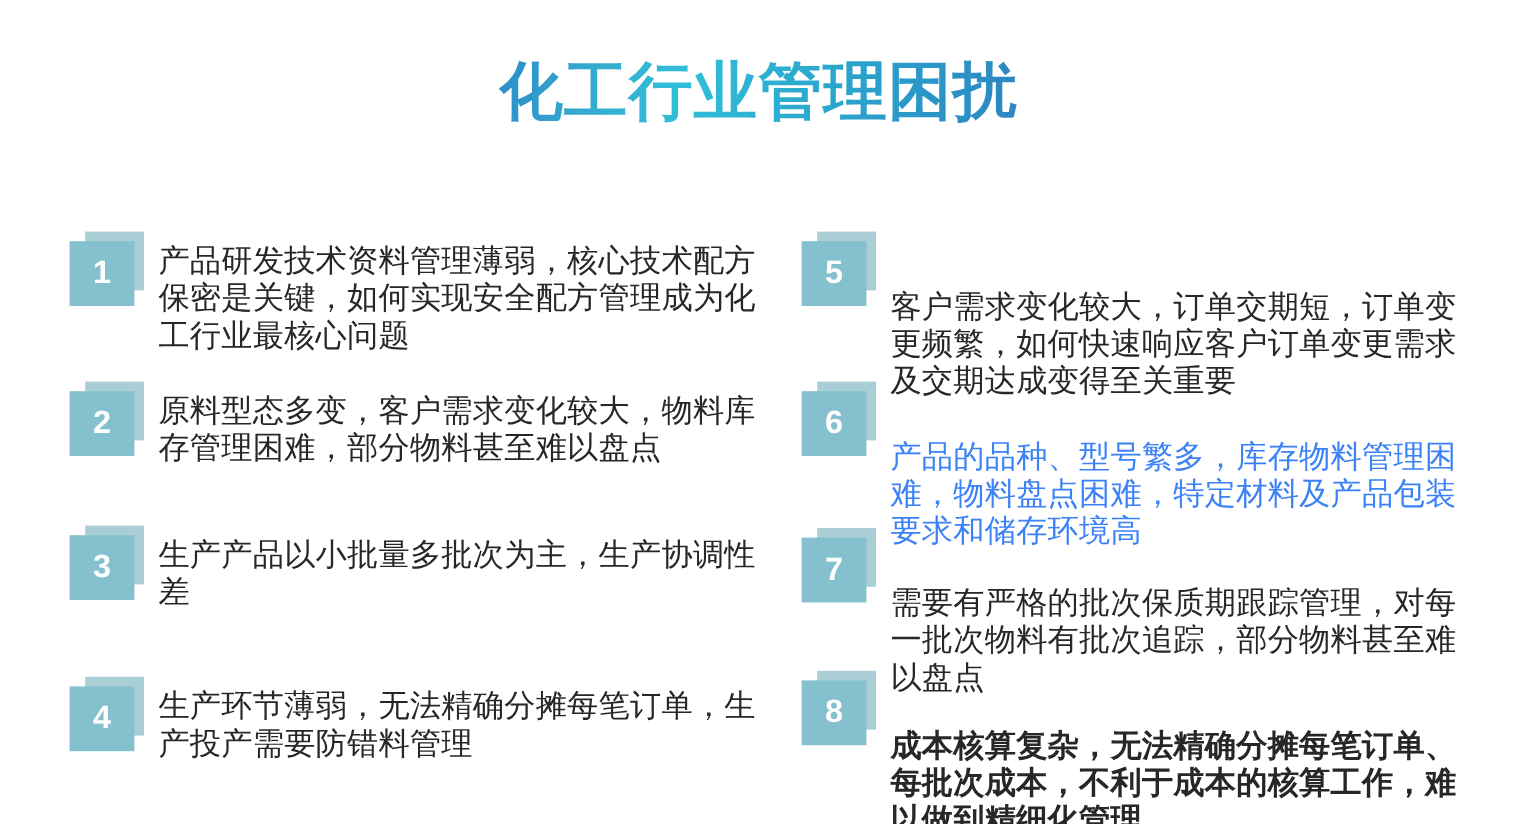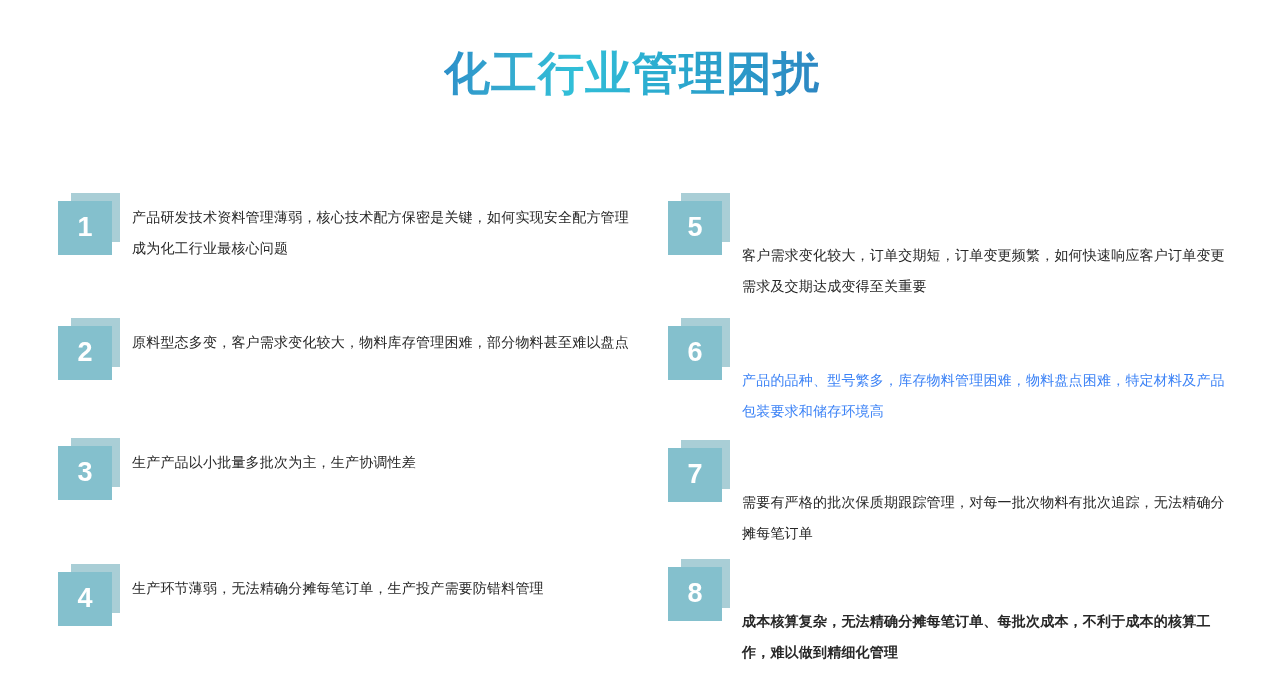--- a/index.html
+++ b/index.html
@@ -17,21 +17,21 @@
 
   
   #title-wrap {
     position:absolute;
     left:0; top:46px;
     width:1264px;
     text-align:center;
   }
   #slide-title {
     display:inline-block;
-    font-size:46px;
+    font-size:53px;
     font-weight:bold;
     letter-spacing:1px;
     line-height:1.18;
     background-image:linear-gradient(100deg,
         #2c8ec9 0%,
         #35a9cf 17%,
         #31bfd8 33%,
         #2cb9d6 48%,
         #2aa6cd 64%,
         #2b95c6 82%,
@@ -77,21 +77,21 @@
     font-weight:bold;
     line-height:1;
     letter-spacing:0;
     transform:translateY(-1px);
   }
 
   .item-text {
     position:absolute;
     left:82px; top:9px;
     width:498px;
-    font-size:14px;
+    font-size:26px;
     line-height:31px;
     color:#272727;
     letter-spacing:0.2px;
     text-align:left;
     word-break:break-all;
   }
   #column-right .item-text { width:492px;margin-top:38px; }
 </style>
 </head>
 <body>
@@ -159,21 +159,21 @@
         </div>
         <div class="item-text" style="color: #3b82f6;">产品的品种、型号繁多，库存物料管理困难，物料盘点困难，特定材料及产品包装要求和储存环境高</div>
       </div>
       <div class="item" style="top: 440px;">
         <div class="badge">
           <div class="badge-back" style="background: rgb(169, 206, 214);"></div>
           <div class="badge-front" style="background: rgb(132, 192, 205);">
             <span class="badge-num" style="color: rgb(255, 255, 255);">7</span>
           </div>
         </div>
-        <div class="item-text" style="color: rgb(39, 39, 39);">需要有严格的批次保质期跟踪管理，对每一批次物料有批次追踪，无法精确分摊每笔订单</div>
+        <div class="item-text" style="color: rgb(39, 39, 39);">需要有严格的批次保质期跟踪管理，对每一批次物料有批次追踪，部分物料甚至难以盘点</div>
       </div>
       <div class="item" style="top: 559px;">
         <div class="badge">
           <div class="badge-back" style="background: rgb(169, 206, 214);"></div>
           <div class="badge-front" style="background: rgb(132, 192, 205);">
             <span class="badge-num" style="color: rgb(255, 255, 255);">8</span>
           </div>
         </div>
         <div class="item-text" style="color: rgb(39, 39, 39); font-weight: bold;">成本核算复杂，无法精确分摊每笔订单、每批次成本，不利于成本的核算工作，难以做到精细化管理</div>
       </div>

